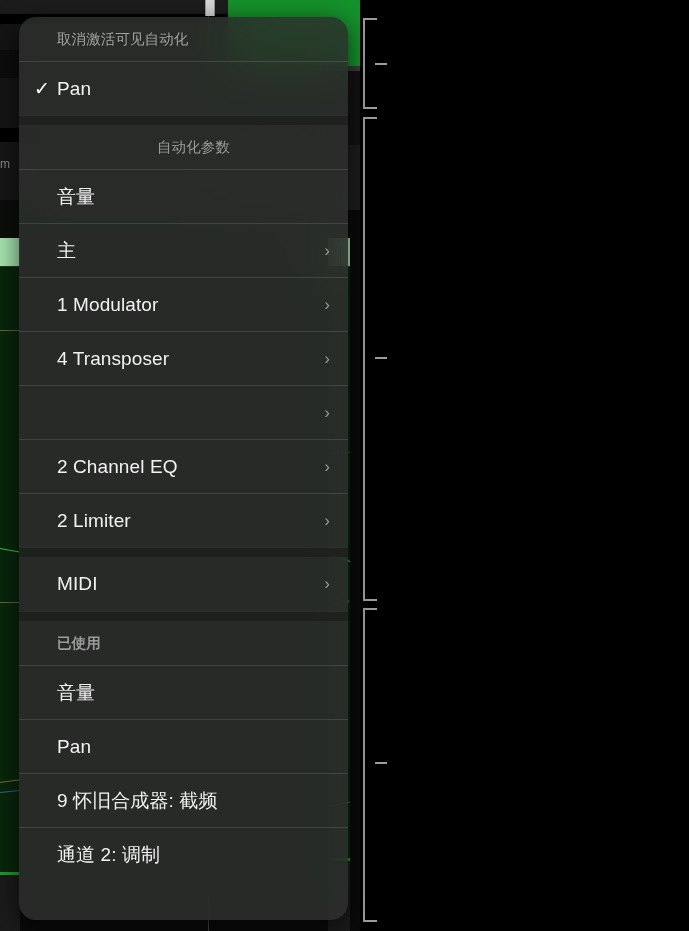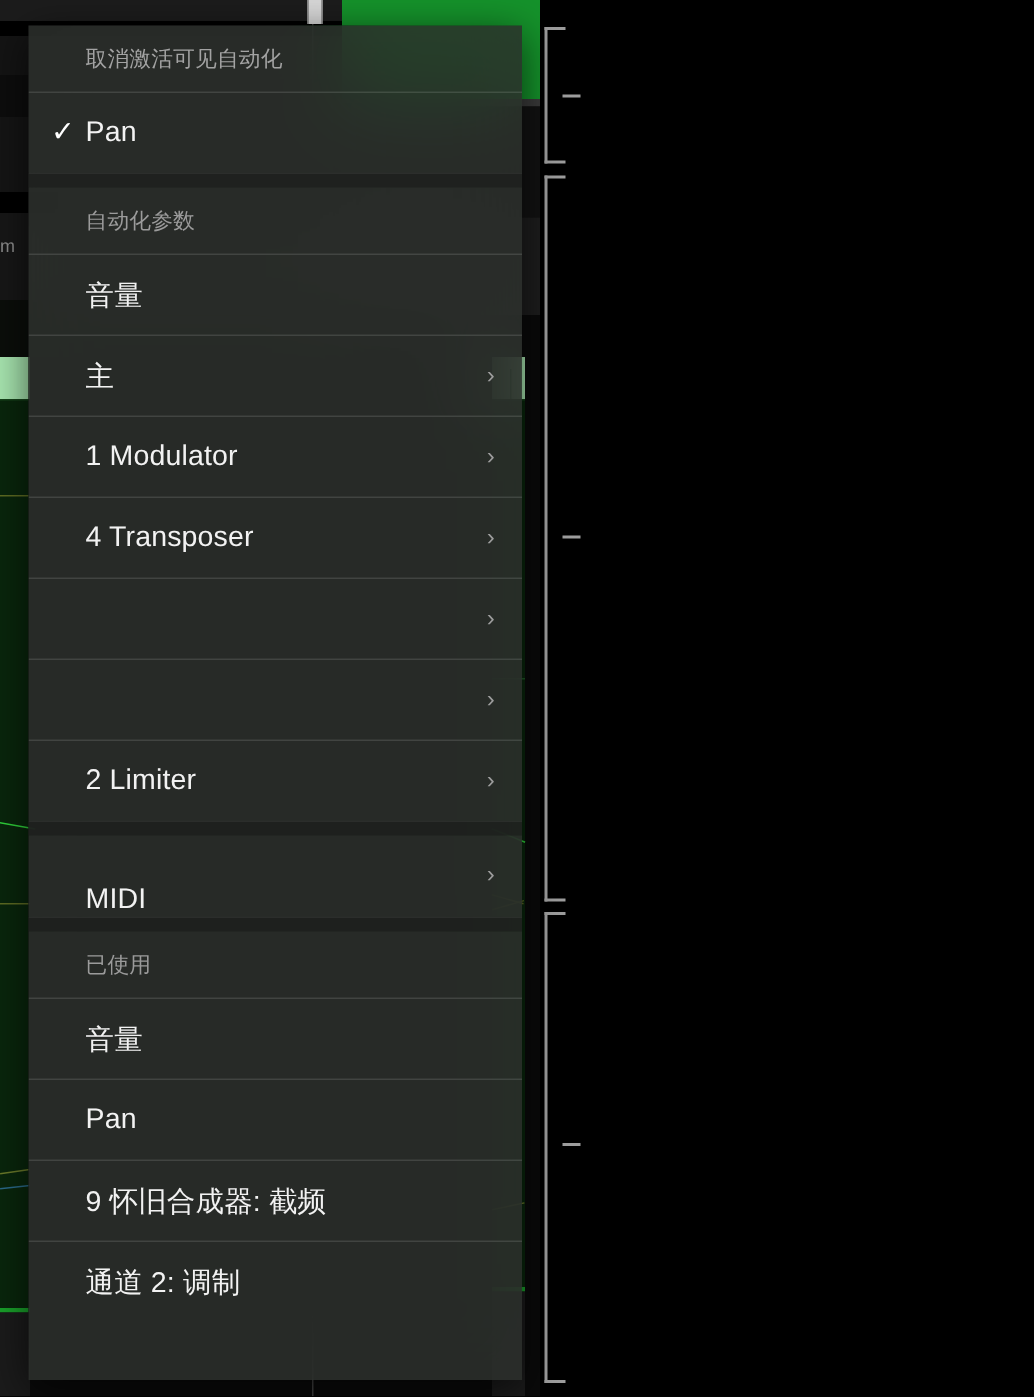--- a/index.html
+++ b/index.html
@@ -94,21 +94,21 @@
     background: #9d9d9d;
   }
 
   
   .menu {
     position: absolute;
     left: 19px;
     top: 17px;
     width: 329px;
     height: 903px;
-    border-radius: 0;
+    border-radius: 17px;
     background: rgba(44,48,44,0.86);
     box-shadow: 0 6px 26px rgba(0,0,0,0.65);
     overflow: hidden;
     backdrop-filter: blur(26px) saturate(130%);
     -webkit-backdrop-filter: blur(26px) saturate(130%);
   }
   .menu-item {
     position: relative;
     box-sizing: border-box;
     display: flex;
@@ -242,21 +242,21 @@
       <span>取消激活可见自动化</span>
     </div>
 
     <div class="menu-item checked" style="height:54px;">
       <span class="check">✓</span>
       <span>Pan</span>
     </div>
 
     <div class="sep-gap"></div>
 
-    <div class="menu-item header" style="height:44px; border-top:none;">
+    <div class="menu-item header" style="height:44px; border-top:none;justify-content:center;">
       <span>自动化参数</span>
     </div>
 
     <div class="menu-item">
       <span>音量</span>
     </div>
 
     <div class="menu-item">
       <span>主</span>
       <span class="chev">›</span>
@@ -270,38 +270,39 @@
     <div class="menu-item">
       <span>4 Transposer</span>
       <span class="chev">›</span>
     </div>
 
     <div class="menu-item">
       <span class="chev">›</span>
     </div>
 
     <div class="menu-item">
+      <span>2 Channel EQ</span>
       <span class="chev">›</span>
     </div>
 
     <div class="menu-item">
       <span>2 Limiter</span>
       <span class="chev">›</span>
     </div>
 
     <div class="sep-gap"></div>
 
-    <div class="menu-item" style="border-top:none;align-items:flex-end;">
+    <div class="menu-item" style="border-top:none;">
       <span>MIDI</span>
       <span class="chev">›</span>
     </div>
 
     <div class="sep-gap"></div>
 
-    <div class="menu-item header" style="height:44px; border-top:none;">
+    <div class="menu-item header" style="height:44px; border-top:none;font-weight:bold;">
       <span>已使用</span>
     </div>
 
     <div class="menu-item">
       <span>音量</span>
     </div>
 
     <div class="menu-item">
       <span>Pan</span>
     </div>

